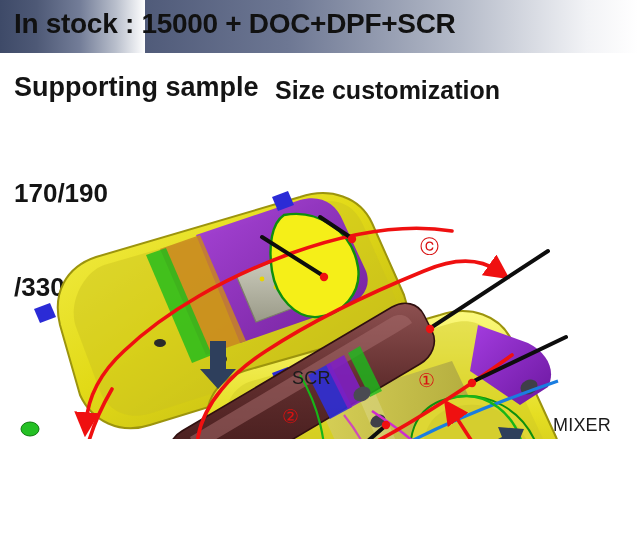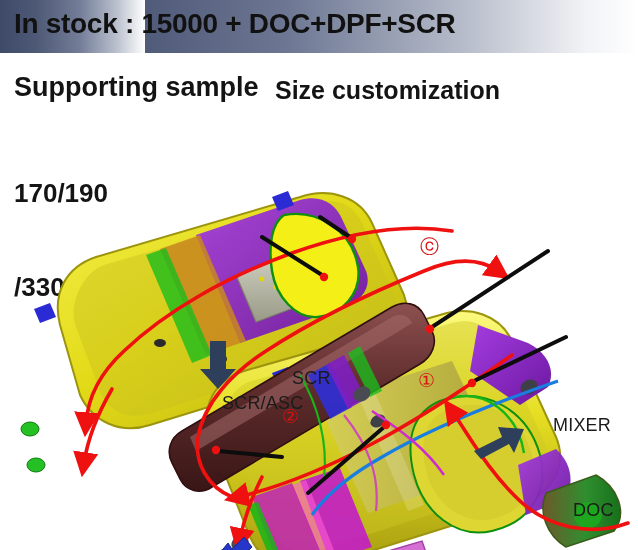--- a/index.html
+++ b/index.html
@@ -3,21 +3,21 @@
 <meta charset="utf-8">
 <style>
   html, body {
     margin: 0;
     padding: 0;
     background: #ffffff;
   }
   #page {
     position: relative;
     width: 638px;
-    height: 550px;
+    height: 439px;
     background: #ffffff;
     overflow: hidden;
     font-family: "Liberation Sans", sans-serif;
   }
 
   
   #header-band {
     position: absolute;
     left: 0;
     top: 0;
@@ -281,19 +281,18 @@
         <circle cx="352" cy="64" r="4.2" fill="#ef1010"></circle>
         <circle cx="324" cy="102" r="4.2" fill="#ef1010"></circle>
         <circle cx="430" cy="154" r="4.2" fill="#ef1010"></circle>
         <circle cx="472" cy="208" r="4.2" fill="#ef1010"></circle>
         <circle cx="216" cy="275" r="4.2" fill="#ef1010"></circle>
         <circle cx="386" cy="250" r="4.2" fill="#ef1010"></circle>
       </g>
     </svg>
 
     <div class="callout-label" id="lbl-scr">SCR</div>
-    <div class="callout-label" id="lbl-scrasc">SCR/ASC</div>
     <div class="callout-label" id="lbl-mixer">MIXER</div>
     <div class="callout-label" id="lbl-doc">DOC</div>
 
   </div>
 
 </div>
 
 </body></html>

